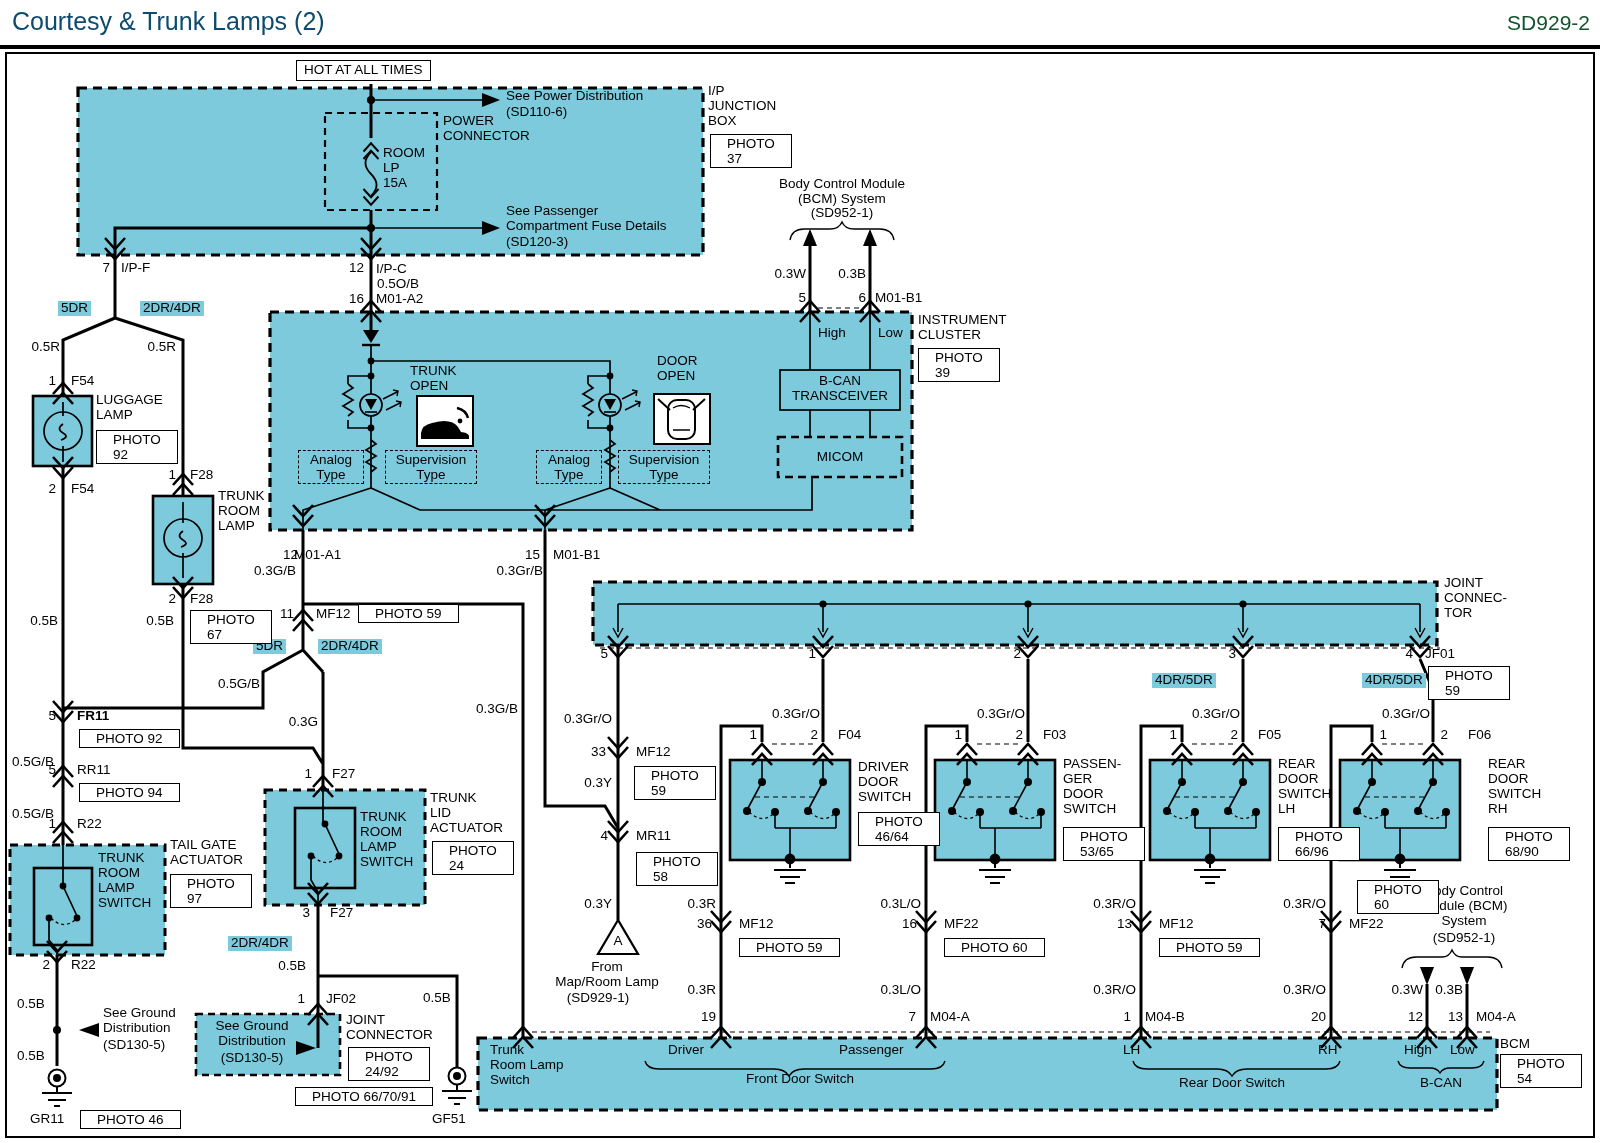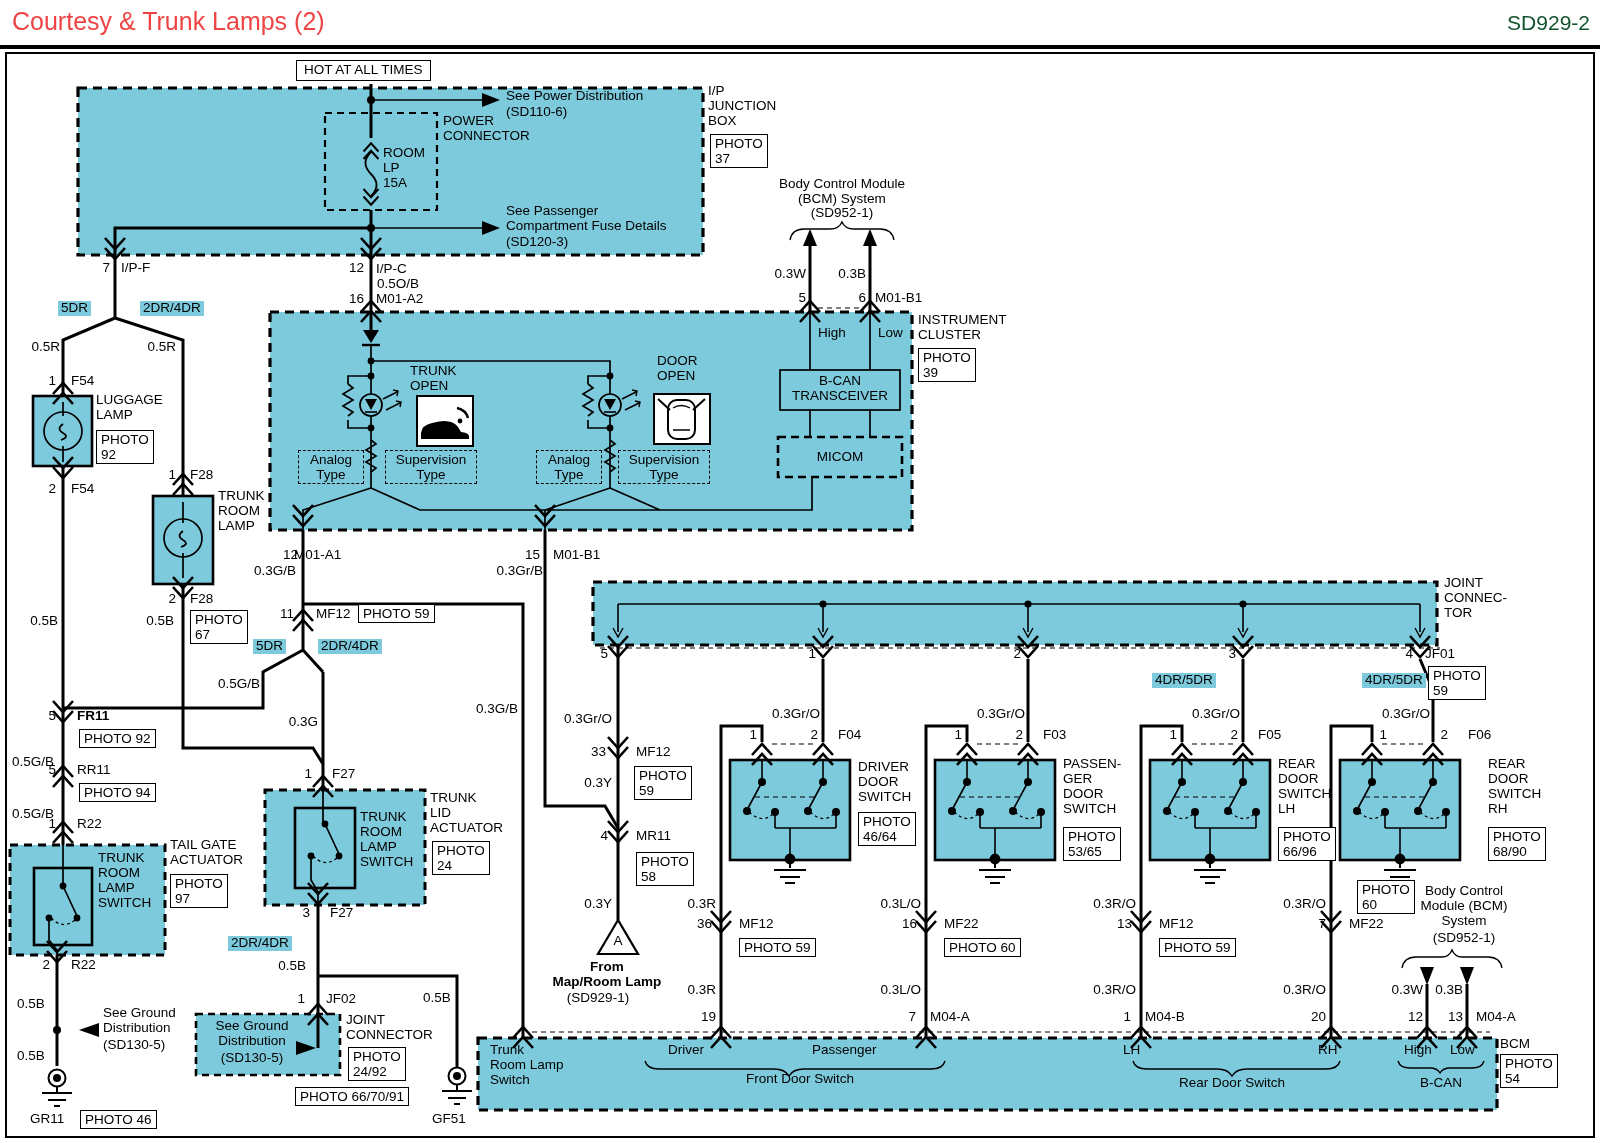--- a/index.html
+++ b/index.html
@@ -5,24 +5,24 @@
   html,body{margin:0;padding:0;background:#fff;}
   #stage{position:relative;width:1600px;height:1143px;overflow:hidden;
          font-family:"Liberation Sans",sans-serif;background:#fff;}
   #art{position:absolute;left:0;top:0;}
   .lab{position:absolute;font:13.5px/1.1 "Liberation Sans",sans-serif;color:#000;
        white-space:pre-line;z-index:5;}
   .r{transform:translateX(-100%);white-space:pre;}
   .c{transform:translateX(-50%);text-align:center;}
   .b{color:#000000;}
   .tag{background:#7dcadc;padding:0 3px;white-space:pre;}
-  .pbox{border:1.6px solid #000;background:#fff;padding:1px 4px;line-height:1.12;white-space:pre;z-index:6;}
+  .pbox{border:1.6px solid #000;background:#fff;padding:1px 16px;line-height:1.12;white-space:pre;z-index:6;}
   .dbox{border:1.5px dashed #000;text-align:center;line-height:1.12;padding:1px 0;}
   .obox{border:1.8px solid #000;background:#fff;padding:2px 7px;white-space:pre;}
-  #title{position:absolute;left:12px;top:8px;font:25px/1.1 "Liberation Sans",sans-serif;color:#ef4444;}
+  #title{position:absolute;left:12px;top:8px;font:25px/1.1 "Liberation Sans",sans-serif;color:#0c4a6e;}
   #code{position:absolute;right:10px;top:11px;font:21px/1.1 "Liberation Sans",sans-serif;color:#14532d;}
 </style>
 </head>
 <body>
 
 <div id="stage">
   <div id="title">Courtesy &amp; Trunk Lamps (2)</div>
   <div id="code">SD929-2</div>
 
   <svg id="art" width="1600" height="1143" viewBox="0 0 1600 1143">
@@ -464,21 +464,21 @@
       <div class="lab b" style="left: 636px; top: 745px;">MF12</div>
       <div class="lab pbox" style="left: 634px; top: 766px;">PHOTO
 59</div>
       <div class="lab t r" style="left: 612px; top: 776px;">0.3Y</div>
       <div class="lab t r" style="left: 608px; top: 829px;">4</div>
       <div class="lab b" style="left: 636px; top: 829px;">MR11</div>
       <div class="lab pbox" style="left: 636px; top: 852px;">PHOTO
 58</div>
       <div class="lab t r" style="left: 612px; top: 897px;">0.3Y</div>
       <div class="lab t c" style="left: 618px; top: 934px;">A</div>
-      <div class="lab t c" style="left: 607px; top: 960px; font-weight: bold;">From
+      <div class="lab t c" style="left: 607px; top: 960px;">From
 Map/Room Lamp</div>
       <div class="lab b c" style="left: 598px; top: 991px;">(SD929-1)</div>
       <div class="lab t" style="left: 1444px; top: 576px;">JOINT
 CONNEC-
 TOR</div>
       <div class="lab t r" style="left: 816px; top: 647px;">1</div>
       <div class="lab t r" style="left: 1021px; top: 647px;">2</div>
       <div class="lab t r" style="left: 1236px; top: 647px;">3</div>
       <div class="lab t r" style="left: 1413px; top: 647px;">4</div>
       <div class="lab b" style="left: 1425px; top: 647px;">JF01</div>
@@ -558,21 +558,21 @@
       <div class="lab b c" style="left: 1464px; top: 931px;">(SD952-1)</div>
       <div class="lab t r" style="left: 1423px; top: 983px;">0.3W</div>
       <div class="lab t r" style="left: 1463px; top: 983px;">0.3B</div>
       <div class="lab t r" style="left: 1423px; top: 1010px;">12</div>
       <div class="lab t r" style="left: 1463px; top: 1010px;">13</div>
       <div class="lab b" style="left: 1476px; top: 1010px;">M04-A</div>
       <div class="lab t" style="left: 490px; top: 1043px;">Trunk
 Room Lamp
 Switch</div>
       <div class="lab t" style="left: 668px; top: 1043px;">Driver</div>
-      <div class="lab t" style="left: 812px; top: 1043px;">Passenger</div>
+      <div class="lab t" style="left: 839px; top: 1043px;">Passenger</div>
       <div class="lab t c" style="left: 800px; top: 1072px;">Front Door Switch</div>
       <div class="lab t" style="left: 1123px; top: 1043px;">LH</div>
       <div class="lab t" style="left: 1318px; top: 1043px;">RH</div>
       <div class="lab t c" style="left: 1232px; top: 1076px;">Rear Door Switch</div>
       <div class="lab t" style="left: 1404px; top: 1043px;">High</div>
       <div class="lab t" style="left: 1450px; top: 1043px;">Low</div>
       <div class="lab t c" style="left: 1441px; top: 1076px;">B-CAN</div>
       <div class="lab t" style="left: 1500px; top: 1037px;">BCM</div>
       <div class="lab pbox" style="left: 1500px; top: 1054px;">PHOTO
 54</div>

